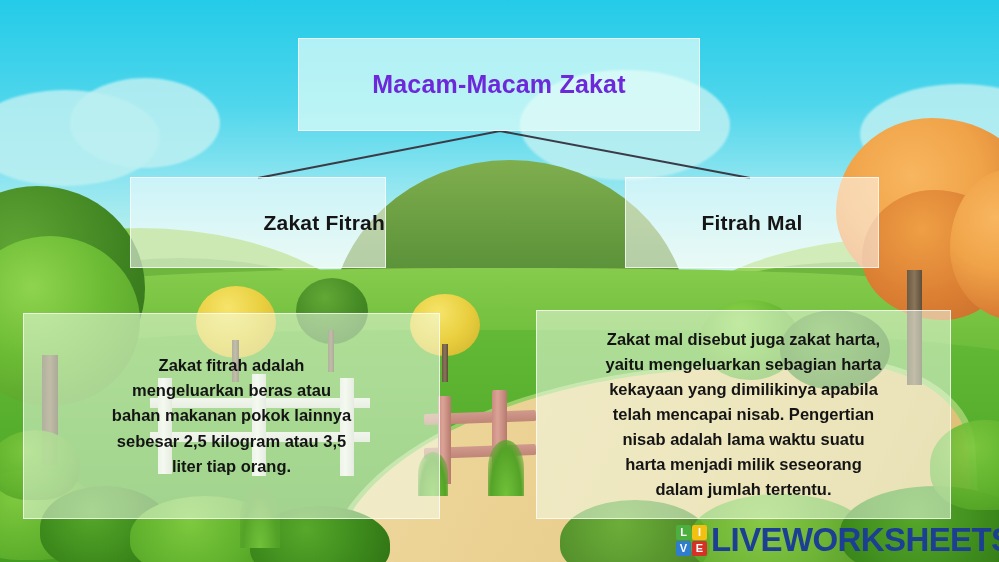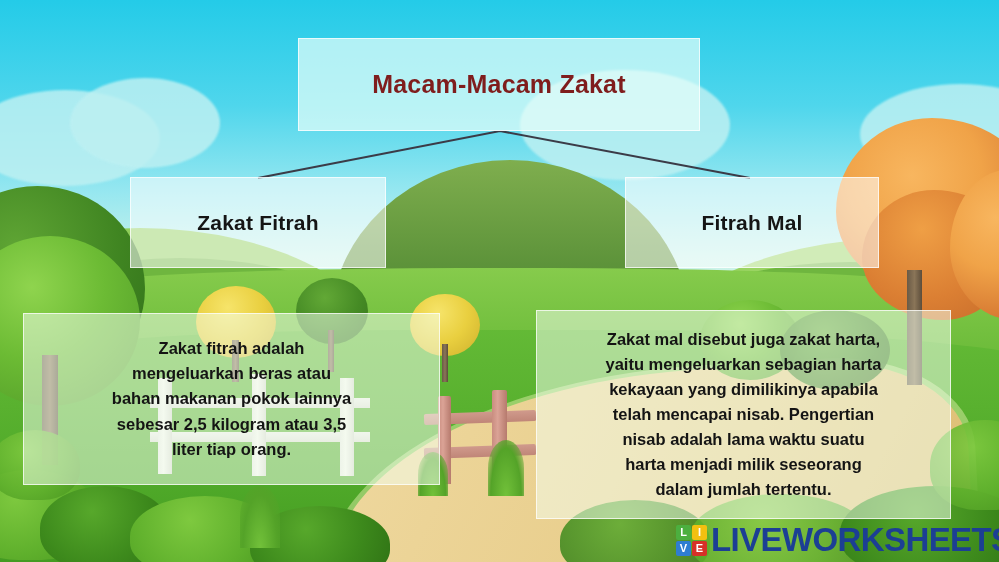--- a/index.html
+++ b/index.html
@@ -149,21 +149,21 @@
     align-items: center;
     justify-content: center;
     text-align: center;
   }
   .card-title {
     background: rgba(231,255,250,0.70);
   }
   .card-title .label {
     font-size: 25px;
     font-weight: bold;
-    color: #7f1d1d;
+    color: #6d28d9;
     letter-spacing: .2px;
   }
   .card-branch .label {
     font-size: 21px;
     font-weight: bold;
     color: #151515;
     letter-spacing: .2px;
   }
   .card-body {
     background: rgba(244,255,240,0.52);
@@ -285,29 +285,29 @@
   </div>
 
   <svg class="connector" viewBox="0 0 999 562">
     <polyline points="258,178 500,131 750,178" fill="none" stroke="#3b3b47" stroke-width="2.2" stroke-linejoin="miter" stroke-linecap="butt"></polyline>
   </svg>
 
   <div class="card card-title" style="left:298px; top:38px; width:402px; height:93px;">
     <div class="label">Macam-Macam Zakat</div>
   </div>
 
-  <div class="card card-branch" style="left:130px; top:177px; width:256px; height:91px;">
+  <div class="card card-branch" style="left:130px; top:177px; width:256px; height:91px;justify-content:flex-end;">
     <div class="label">Zakat Fitrah</div>
   </div>
 
   <div class="card card-branch" style="left:625px; top:177px; width:254px; height:91px;">
     <div class="label">Fitrah Mal</div>
   </div>
 
-  <div class="card card-body" style="left:23px; top:313px; width:417px; height:172px;">
+  <div class="card card-body" style="left:23px; top:313px; width:417px; height:206px;">
     <div class="label">Zakat fitrah adalah
 mengeluarkan beras atau
 bahan makanan pokok lainnya
 sebesar 2,5 kilogram atau 3,5
 liter tiap orang.</div>
   </div>
 
   <div class="card card-body" style="left:536px; top:310px; width:415px; height:209px;">
     <div class="label">Zakat mal disebut juga zakat harta,
 yaitu mengeluarkan sebagian harta

